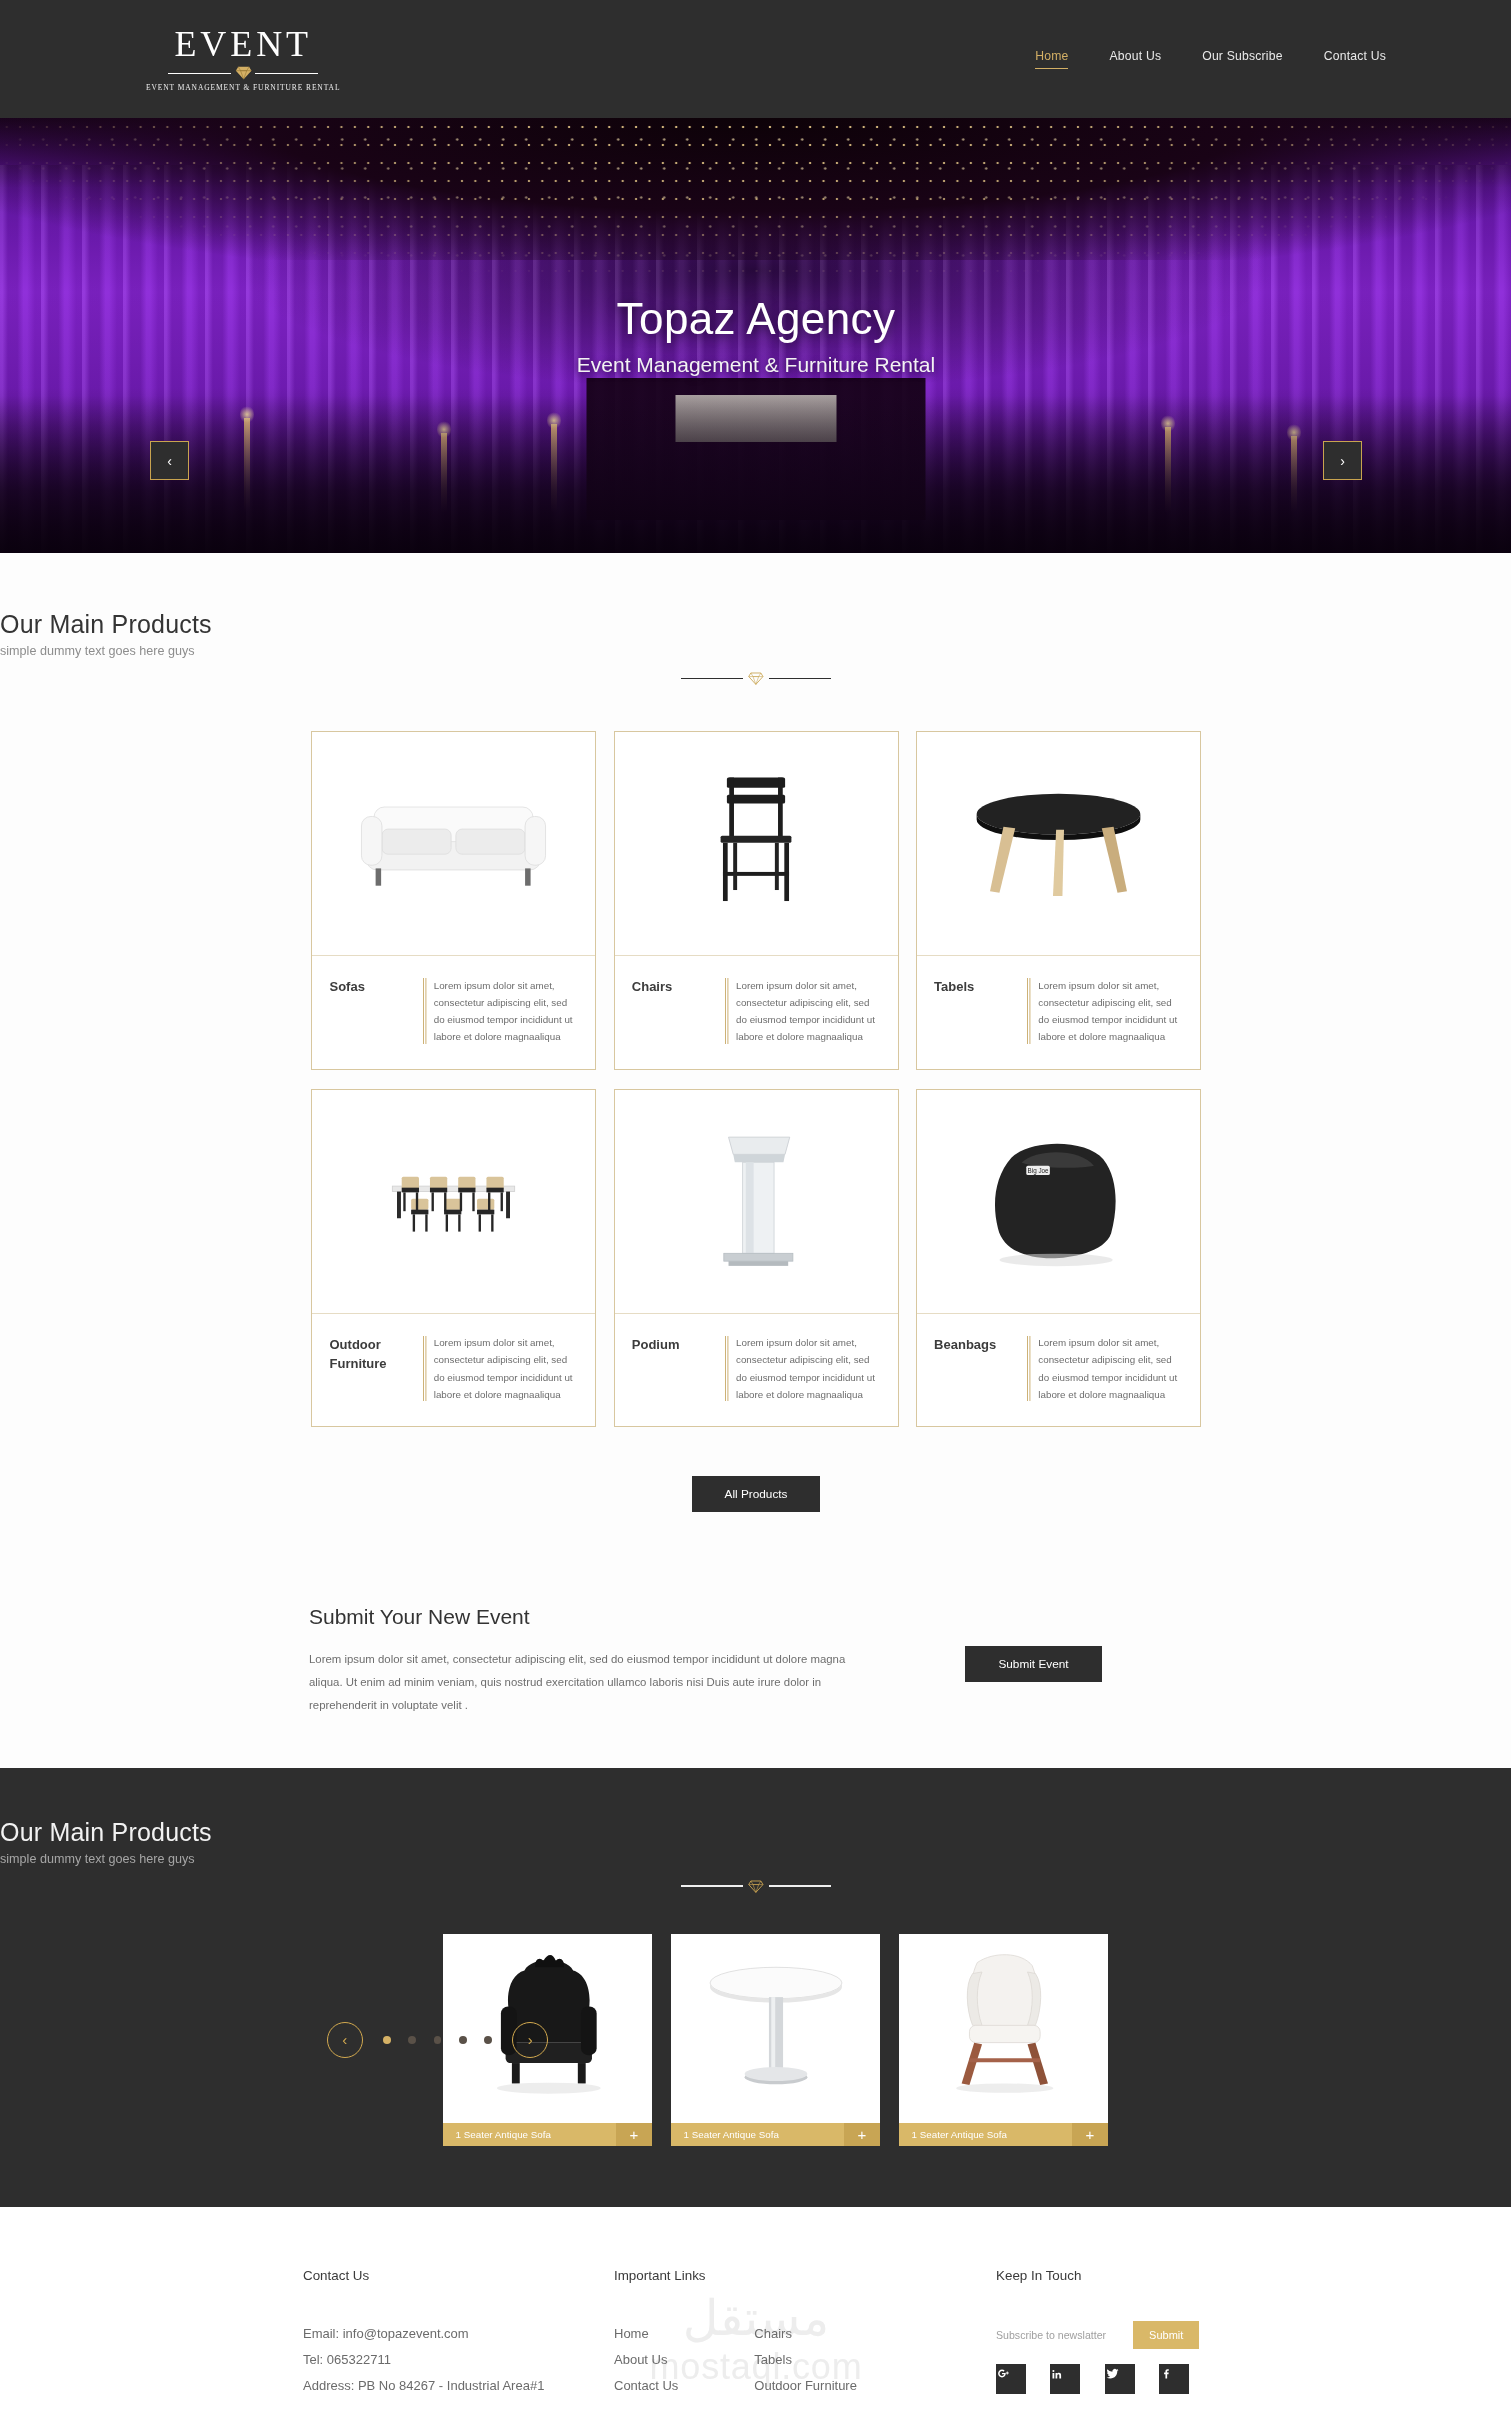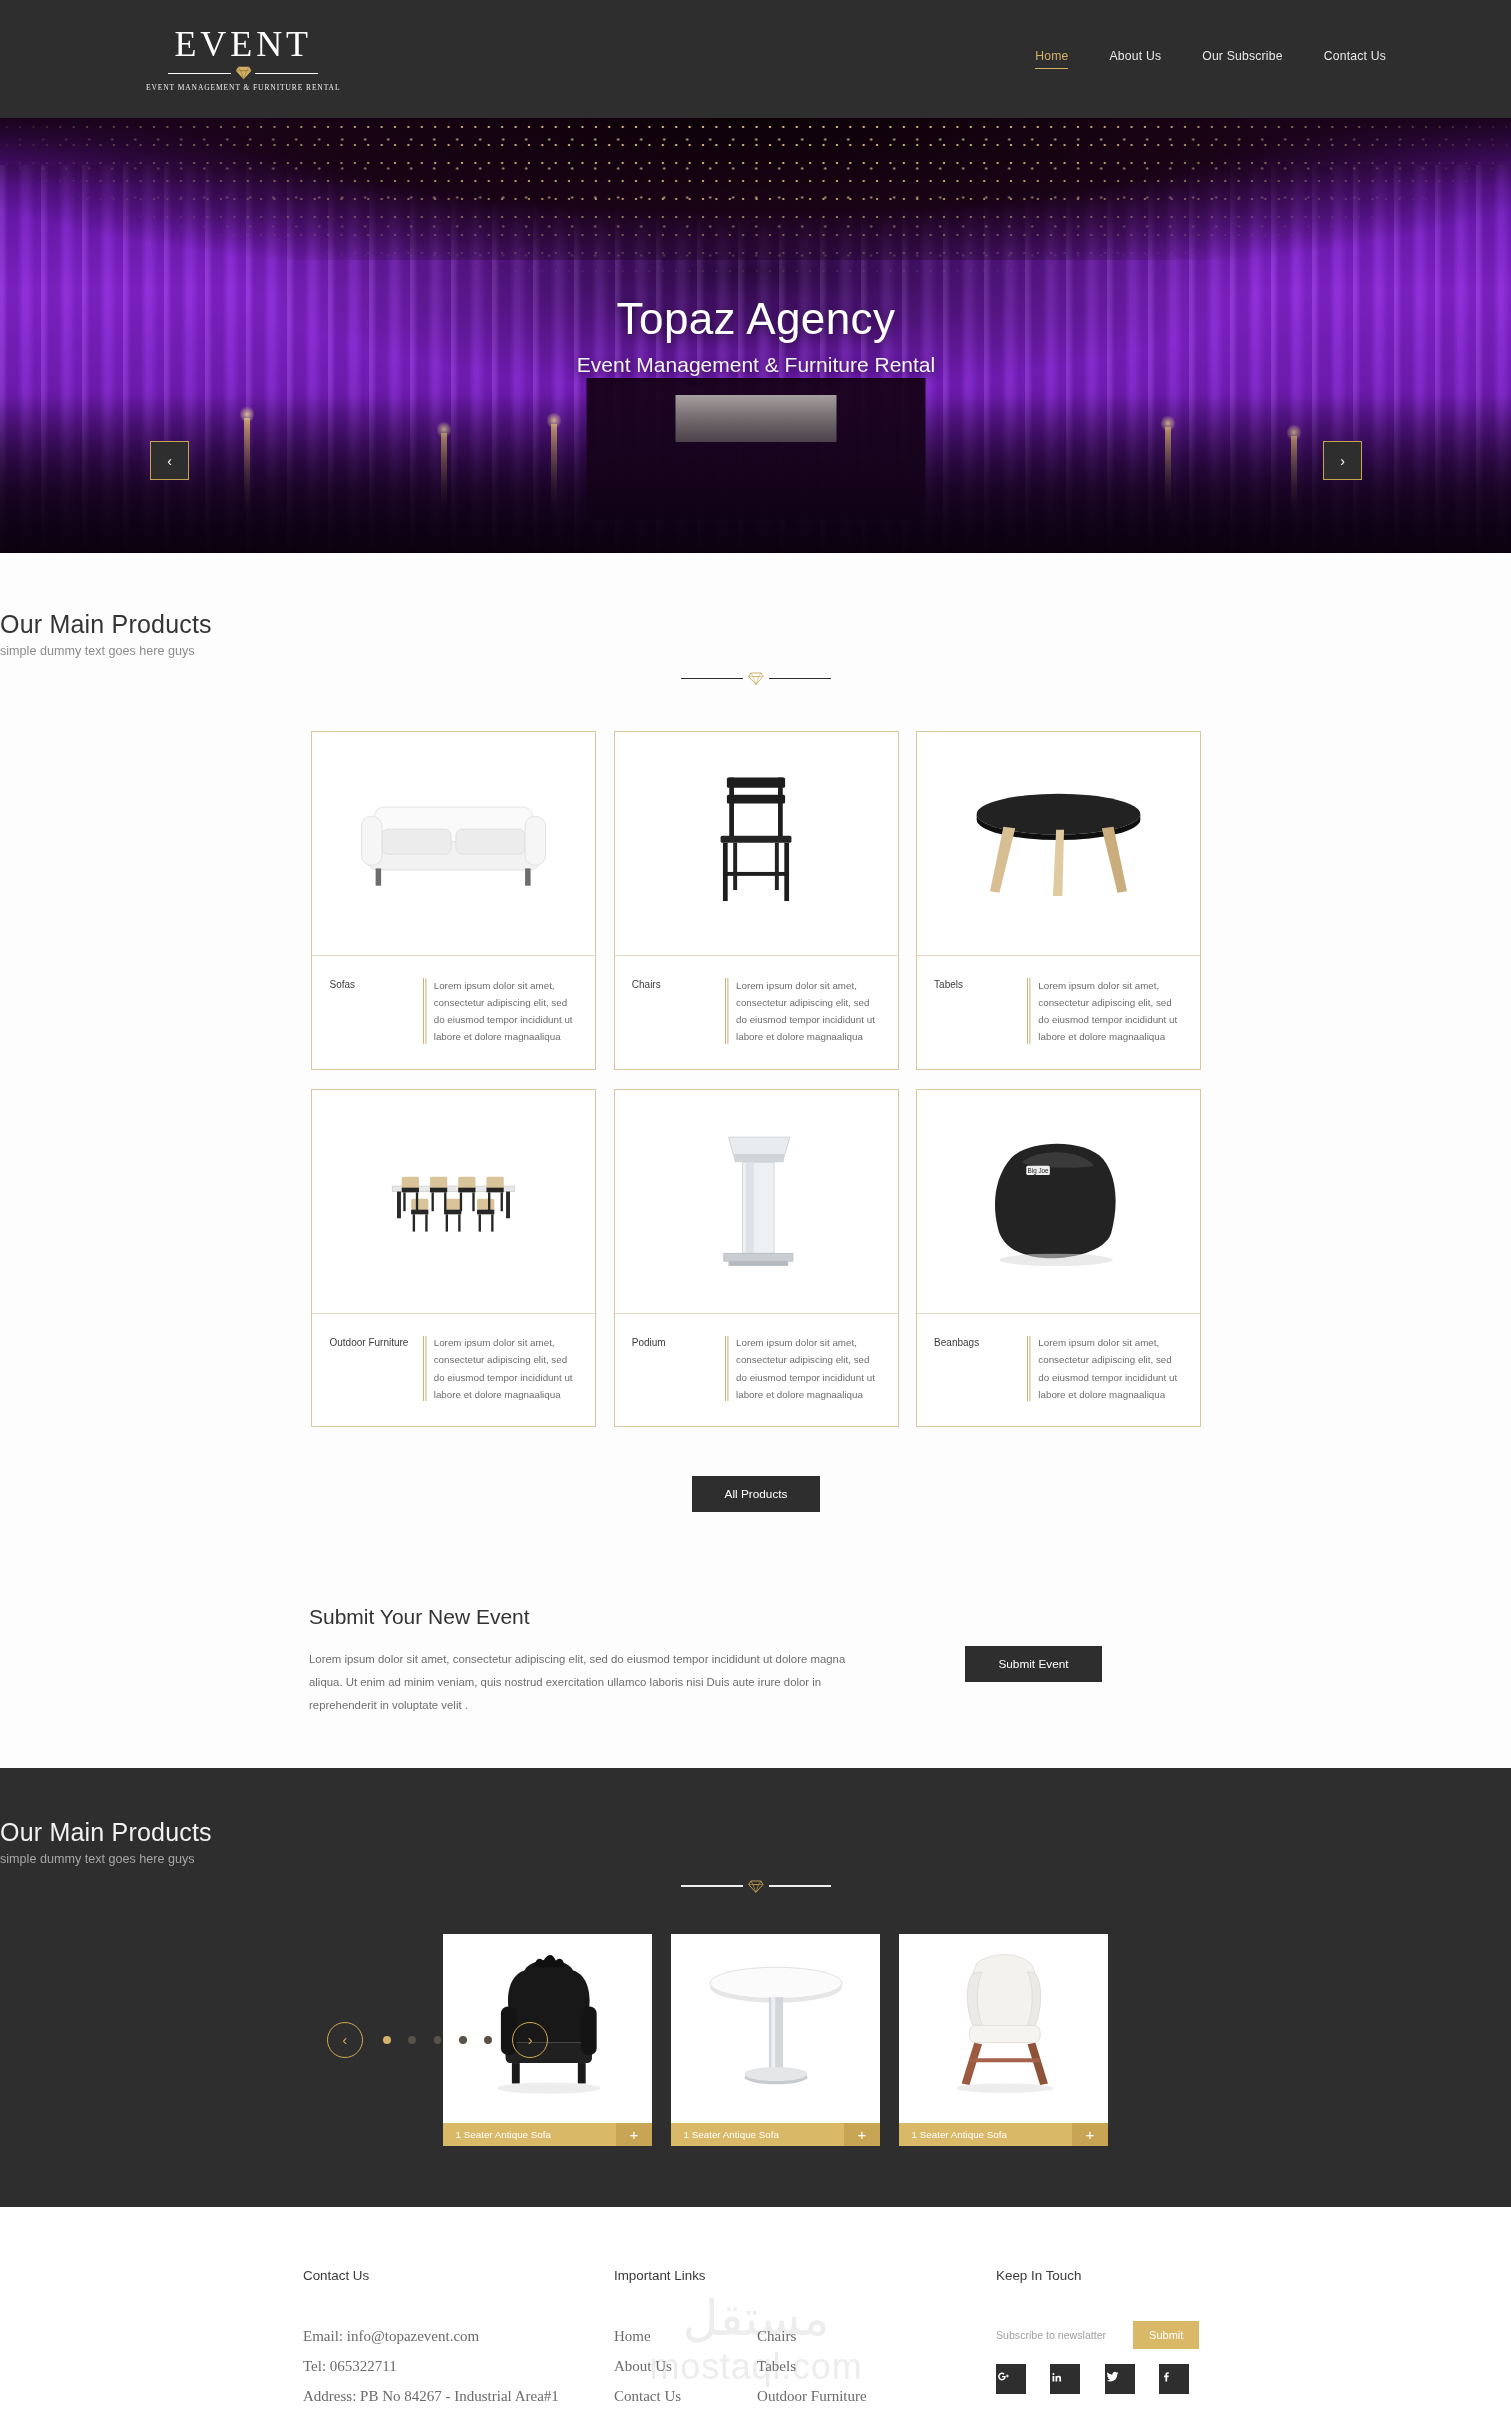--- a/index.html
+++ b/index.html
@@ -171,22 +171,22 @@
     gap: 19px 17.3px; justify-content: center;
   }
   .card { border: 0.8px solid #d8c79f; background: #ffffff; }
   .card-media {
     height: 224px; display: flex; align-items: center; justify-content: center;
     border-bottom: 0.8px solid #e6dcc4; background: #ffffff; padding: 14px;
   }
   .card-media.row2 { height: 224px; }
   .card-body { display: flex; align-items: flex-start; padding: 20.5px 17.3px 23.6px; min-height: 90px; }
   .card-name {
-    width: 93px; flex: 0 0 93px; font-size: 10px; color: #3c3c3c;
-    line-height: 1.45; padding-top: 1.6px;
+    width: 93px; flex: 0 0 93px; font-size: 13px; color: #3c3c3c;
+    line-height: 1.45; padding-top: 1.6px; font-weight: bold;
   }
   .card-sep { width: 0.8px; background: #cdb277; align-self: stretch; margin: 1.6px 11px 1.6px 0; box-shadow: 2.4px 0 0 #cdb277; }
   .card-desc { font-size: 9.8px; line-height: 1.75; color: #6d6d6d; }
 
   .btn-dark {
     display: inline-block; background: #2e2e2e; color: #ffffff;
     font-size: 11.8px; padding: 11px 33px; border: none; cursor: pointer;
     font-family: "Liberation Sans", sans-serif;
   }
   .all-products-wrap { text-align: center; margin-top: 49px; }
@@ -232,22 +232,22 @@
   }
   .c-nav-left { position: absolute; left: 15.7px; display: flex; align-items: center; }
 
   
   .footer { background: #ffffff; padding: 61px 0 0; position: relative; }
   .footer-inner {
     width: 906px; margin: 0 auto; display: flex; justify-content: space-between;
   }
   .fcol-title { font-size: 13.4px; color: #3a3a3a; margin-bottom: 38px; font-weight: 400; }
   .fcol p, .fcol a {
-    font-size: 15px; color: #6b6b6b; line-height: 2.0;
-    text-decoration: none; display: block; font-family: Liberation Serif, serif;
+    font-size: 13px; color: #6b6b6b; line-height: 2.0;
+    text-decoration: none; display: block;
   }
   .flinks { display: flex; gap: 76px; }
   .newsletter { display: flex; align-items: stretch; width: 203px; margin-bottom: 7.9px; }
   .newsletter input {
     flex: 1; border: none; outline: none; font-size: 10.6px; color: #8e8e8e;
     background: transparent; font-family: "Liberation Sans", sans-serif;
   }
   .newsletter input::placeholder { color: #a0a0a0; }
   .nl-btn {
     background: #d9b868; color: #ffffff; border: none; cursor: pointer;

